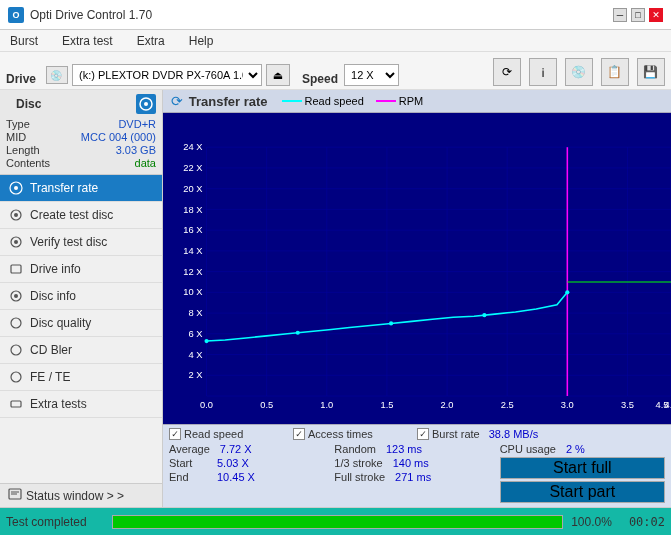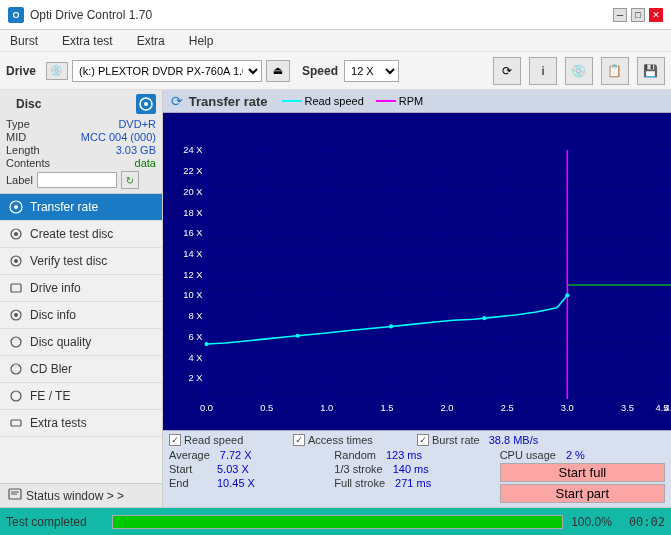--- a/index.html
+++ b/index.html
@@ -33,21 +33,21 @@
       border-bottom: 1px solid #ddd;
       height: 22px;
       gap: 16px;
     }
     .menu-item { font-size: 12px; color: #333; cursor: pointer; padding: 1px 4px; }
 
     
     .toolbar {
       background: #f5f5f5;
       display: flex;
-      align-items: center;
+      align-items: flex-end;
       padding: 3px 6px;
       border-bottom: 1px solid #ddd;
       height: 38px;
       gap: 6px;
     }
     .toolbar-label { font-size: 12px; color: #333; font-weight: 600; margin-right: 4px; }
     .drive-select-wrapper { display: flex; align-items: center; gap: 4px; }
     .drive-icon { width: 22px; height: 18px; background: #e8e8e8; border: 1px solid #aaa; display: flex; align-items: center; justify-content: center; font-size: 10px; }
     .drive-select { font-size: 11px; border: 1px solid #aaa; padding: 1px 2px; background: white; width: 190px; height: 22px; }
     .eject-btn { width: 24px; height: 22px; background: #e8e8e8; border: 1px solid #aaa; cursor: pointer; display: flex; align-items: center; justify-content: center; font-size: 11px; }
@@ -158,21 +158,21 @@
     .stats-row {
       display: flex;
       align-items: center;
       padding: 1px 6px;
       gap: 0;
     }
     .stat-group { display: flex; align-items: center; gap: 3px; flex: 1; }
     .stat-checkbox { width: 12px; height: 12px; border: 1px solid #888; background: white; display: flex; align-items: center; justify-content: center; font-size: 9px; color: #333; flex-shrink: 0; }
     .stat-label { font-size: 11px; color: #333; }
     .stat-accent { font-size: 11px; color: #0000cc; font-weight: 500; }
-    .stat-action-btn { border: 1px solid #aaa; background: #fca5a5; padding: 1px 8px; cursor: pointer; font-size: 13px; white-space: nowrap; }
+    .stat-action-btn { border: 1px solid #aaa; background: #0369a1; padding: 1px 8px; cursor: pointer; font-size: 16px; white-space: nowrap; }
 
     .stats-row2 { display: flex; padding: 2px 6px; gap: 0; }
     .stats-col { display: flex; flex-direction: column; gap: 2px; flex: 1; }
     .stat-line { display: flex; align-items: flex-start; gap: 10px; }
     .stat-line-label { font-size: 11px; color: #333; min-width: 38px; }
 
     
     .bottom-bar {
       display: flex;
       align-items: center;
@@ -252,25 +252,20 @@
         <span class="disc-val">MCC 004 (000)</span>
       </div>
       <div class="disc-row">
         <span class="disc-key">Length</span>
         <span class="disc-val">3.03 GB</span>
       </div>
       <div class="disc-row">
         <span class="disc-key">Contents</span>
         <span class="disc-val green">data</span>
       </div>
-      <div class="label-row">
-        <span class="disc-key">Label</span>
-        <input class="label-input" type="text" value="" style="">
-        <div class="label-refresh-btn">↻</div>
-      </div>
     </div>
 
     <div class="sidebar-nav">
       <div class="sidebar-nav-item active">
         <div class="sidebar-nav-icon">
           <svg width="14" height="14" viewBox="0 0 14 14">
               <circle cx="7" cy="7" r="6" fill="none" stroke="white" stroke-width="1.2"></circle>
               <circle cx="7" cy="7" r="2" fill="white"></circle>
             </svg>
         </div>

